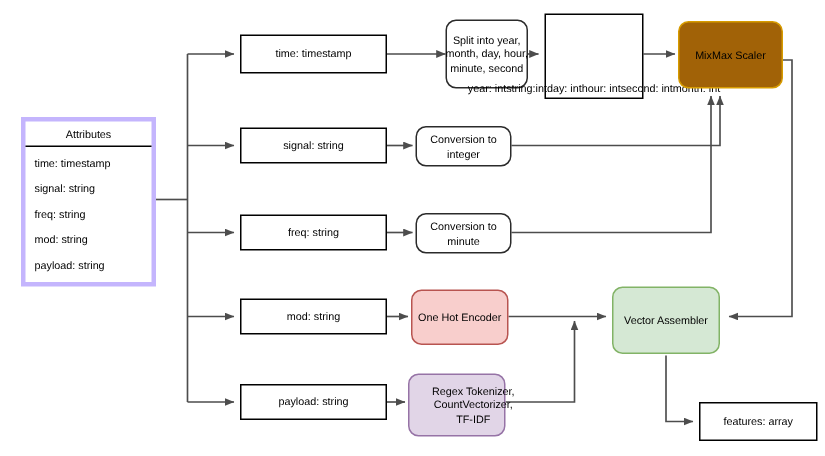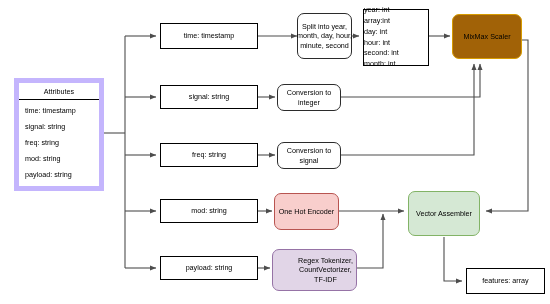--- a/index.html
+++ b/index.html
@@ -37,21 +37,21 @@
     border: 1px solid #000000;
     padding: 1px 2px;
   }
   .node.rounded {
     border-radius: 7px;
   }
   
   .attr-table {
     position: absolute;
     box-sizing: border-box;
-    border: 5px solid #c4b5fd;
+    border: 3px solid #c4b5fd;
     background: #ffffff;
     display: flex;
     flex-direction: column;
     font-size: 7.2px;
     color: #000000;
   }
   .attr-head {
     height: 17px;
     display: flex;
     align-items: center;
@@ -71,22 +71,21 @@
     display: block;
     white-space: nowrap;
   }
   
   .schema-box {
     position: absolute;
     box-sizing: border-box;
     border: 1px solid #000000;
     background: #ffffff;
     display: flex;
-    flex-direction: column;
-    align-items: flex-start;
+    align-items: flex-end;
     justify-content: center;
     font-size: 7.2px;
     line-height: 1.5;
     color: #000000;
   }
   .schema-row { white-space: nowrap; }
 
   .multi { display: block; }
   .multi span { display: block; white-space: nowrap; }
 </style>
@@ -165,46 +164,46 @@
   <div class="node rounded" style="left:297px; top:13px; width:55px; height:46px; border-color:#2b2b2b;">
     <span class="multi">
       <span>Split into year,</span>
       <span>month, day, hour,</span>
       <span>minute, second</span>
     </span>
   </div>
 
   <div class="schema-box" style="left:363px; top:9px; width:66px; height:57px;">
     <span class="schema-row">year: int</span>
-    <span class="schema-row">array:int</span>
+    <span class="schema-row">string:int</span>
     <span class="schema-row">day: int</span>
     <span class="schema-row">hour: int</span>
     <span class="schema-row">second: int</span>
     <span class="schema-row">month: int</span>
   </div>
 
   <div class="node rounded" style="left:452px; top:14px; width:70px; height:45px; background:#a16207; border-color:#d79b00;">MixMax Scaler</div>
 
   <div class="node rounded" style="left:277px; top:84px; width:64px; height:27px; border-color:#2b2b2b;">
     <span class="multi">
       <span>Conversion to</span>
       <span>integer</span>
     </span>
   </div>
 
   <div class="node rounded" style="left:277px; top:142px; width:64px; height:27px; border-color:#2b2b2b;">
     <span class="multi">
       <span>Conversion to</span>
-      <span>signal</span>
+      <span>minute</span>
     </span>
   </div>
 
   <div class="node rounded" style="left:274px; top:193px; width:65px; height:37px; background:#f8cecc; border-color:#b85450;">One Hot Encoder</div>
 
-  <div class="node rounded" style="left:272px; top:249px; width:85px; height:42px; background:#e1d5e7; border-color:#9673a6;padding-left:24px;">
+  <div class="node rounded" style="left:272px; top:249px; width:65px; height:42px; background:#e1d5e7; border-color:#9673a6;padding-left:24px;">
     <span class="multi">
       <span>Regex Tokenizer,</span>
       <span>CountVectorizer,</span>
       <span>TF-IDF</span>
     </span>
   </div>
 
   <div class="node rounded" style="left:408px; top:191px; width:72px; height:45px; background:#d5e8d4; border-color:#82b366;">Vector Assembler</div>
 
   <div class="node" style="left:466px; top:268px; width:79px; height:26px;">features: array</div>

